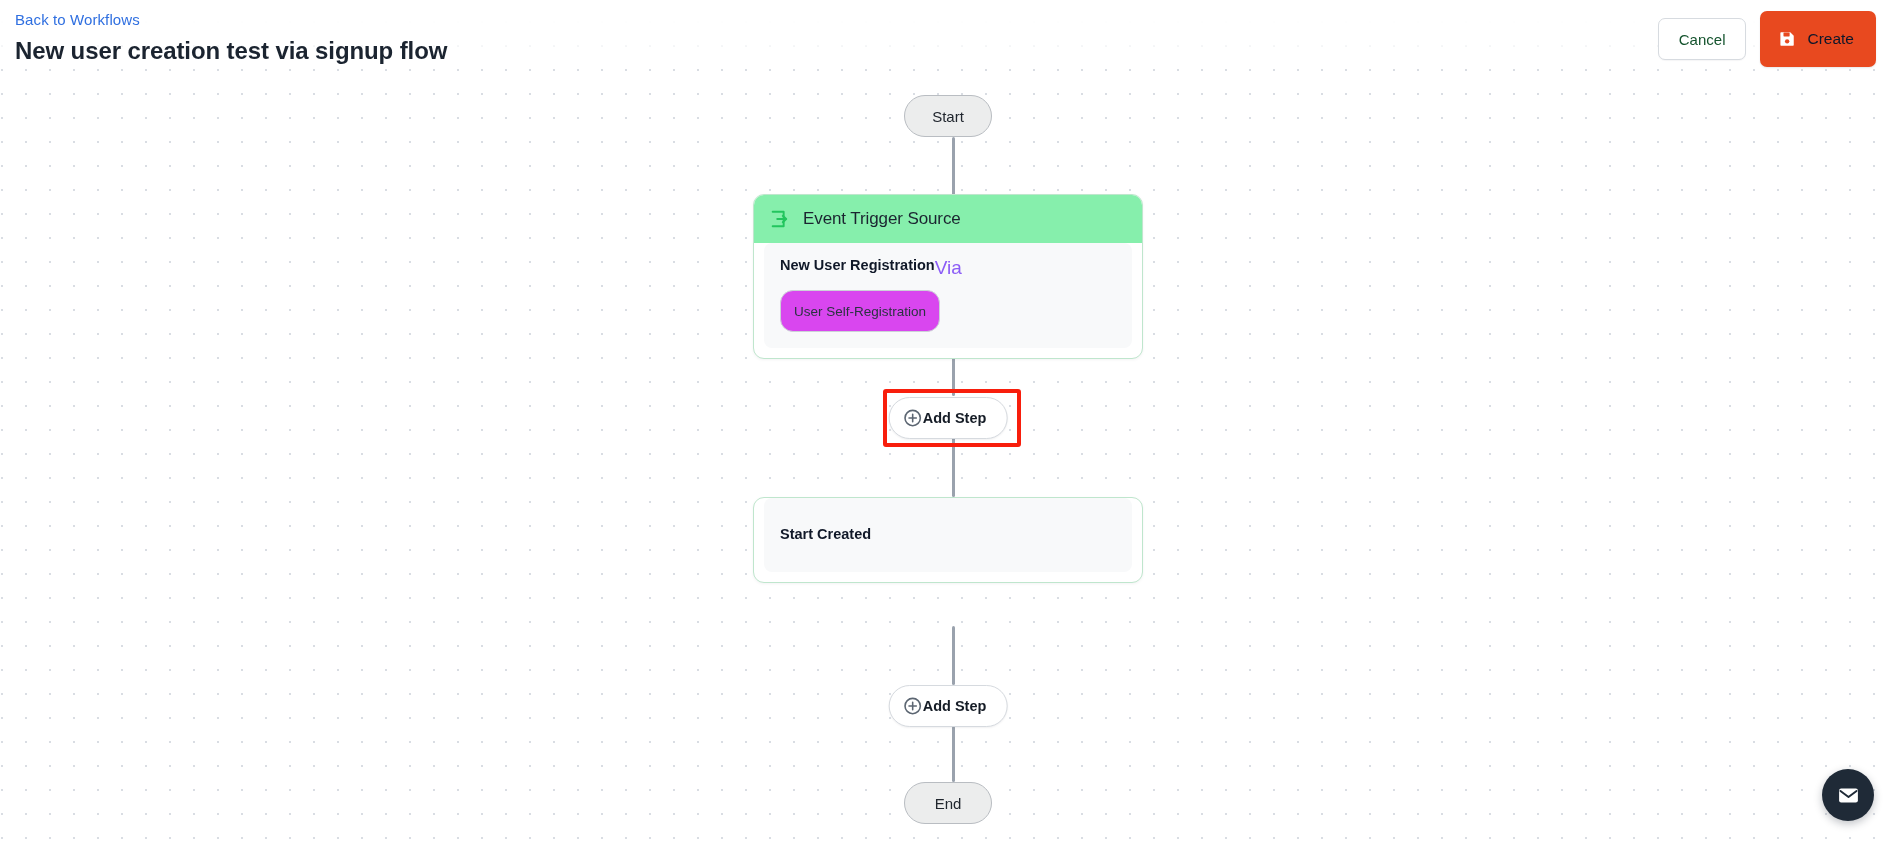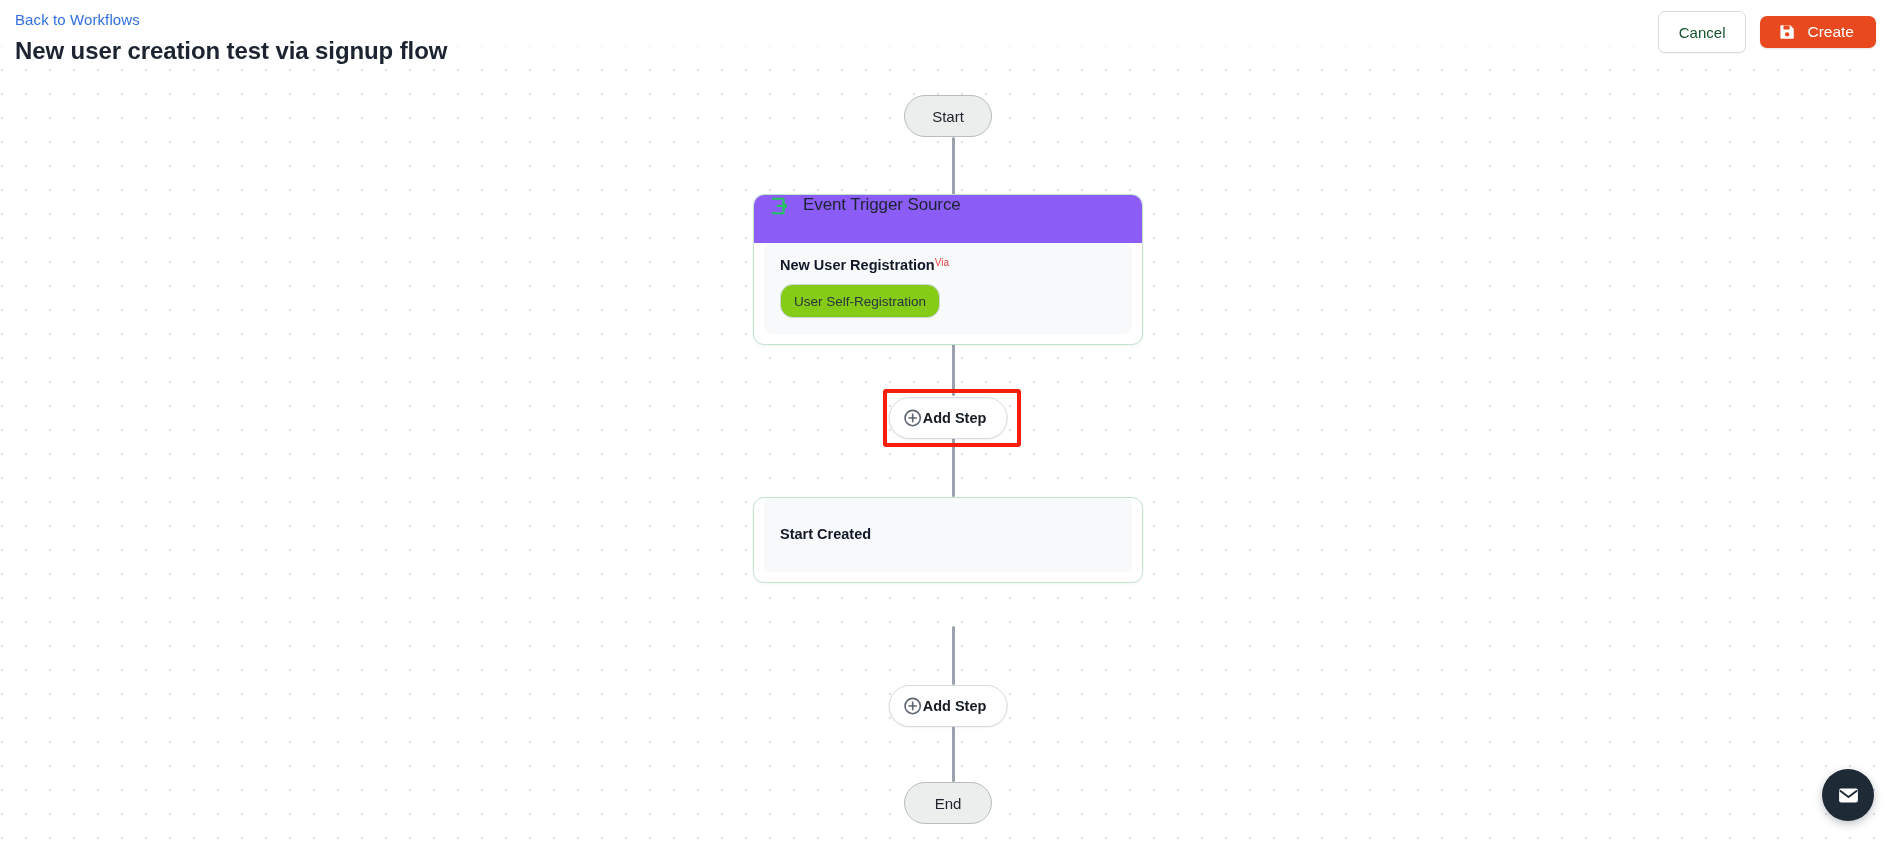--- a/index.html
+++ b/index.html
@@ -79,28 +79,28 @@
     font-size: 15px;
     color: #14532d;
     cursor: pointer;
     display: flex;
     align-items: center;
     justify-content: center;
     box-shadow: 0 1px 1px rgba(16,24,40,0.04);
   }
 
   .btn-create {
-    height: 32px;
+    height: 56px;
     padding: 0 22px 0 18px;
     background: #e8491f;
     border: none;
     border-radius: 7px;
     font-family: "Liberation Sans", sans-serif;
     font-size: 15.5px;
-    color: #ffffff;
+    color: #0f172a;
     cursor: pointer;
     display: flex;
     align-items: center;
     gap: 11px;
     box-shadow: 0 1px 2px rgba(16,24,40,0.10);
   }
 
   .save-icon { display: block; width: 18px; height: 18px; }
 
   
@@ -150,23 +150,23 @@
     border: 1px solid #bfe6cd;
     border-radius: 11px;
     box-shadow: 0 1px 3px rgba(16,24,40,0.05);
     overflow: hidden;
   }
 
   .card-head {
     position: relative;
     height: 48px;
     display: flex;
-    align-items: flex-start;
+    align-items: center;
     padding: 0 14px 0 15px;
-    background: #8b5cf6;
+    background: #86efac;
   }
 
   .trigger-icon { display: block; width: 22px; height: 22px; flex: none; }
 
   .card-title {
     margin-left: 12px;
     font-size: 17px;
     color: #1b2430;
     letter-spacing: -0.1px;
   }
@@ -189,31 +189,31 @@
   }
 
   .card-body.tall { min-height: 74px; display: flex; align-items: center; }
 
   .row-line {
     display: flex;
     align-items: flex-start;
     font-size: 14.5px;
   }
   .row-strong { font-weight: 700; color: #101828; }
-  .row-muted  { color: #ef4444; font-size: 10px; }
+  .row-muted  { color: #8b5cf6; font-size: 19px; }
 
   .chip {
     display: inline-flex;
     align-items: center;
     margin-top: 11px;
-    height: 34px;
+    height: 42px;
     padding: 0 13px;
     border: 1px solid #ccd1d7;
     border-radius: 13px;
-    background: #84cc16;
+    background: #d946ef;
     font-size: 13.5px;
     color: #2a3340;
     cursor: pointer;
     white-space: nowrap;
   }
 
   .body-strong { font-weight: 700; font-size: 14.5px; color: #101828; }
 
   
   .add-step {

